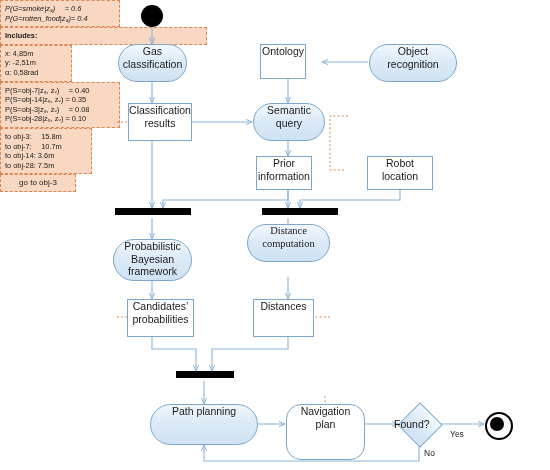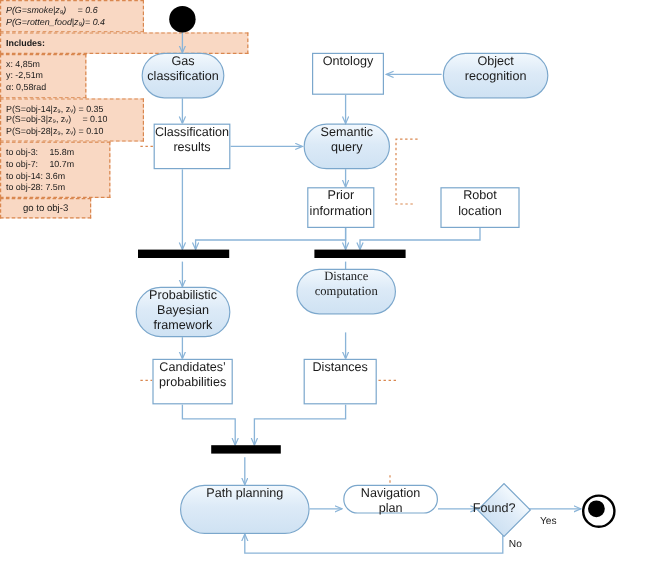--- a/index.html
+++ b/index.html
@@ -122,21 +122,21 @@
     </div>
   </div>
 
   <div class="node obj" style="left:128px;top:103px;width:64px;height:38px;">
     <div>
       <div>Classification</div>
       <div>results</div>
     </div>
   </div>
 
-  <div class="node obj" style="left:260px;top:44px;width:60px;height:35px;">
+  <div class="node obj" style="left:260px;top:44px;width:46px;height:35px;">
     <span>Ontology</span>
   </div>
 
   <div class="node act" style="left:369px;top:44px;width:88px;height:38px;">
     <div>
       <div>Object</div>
       <div>recognition</div>
     </div>
   </div>
 
@@ -184,21 +184,21 @@
   </div>
 
   <div class="node obj" style="left:253px;top:299px;width:61px;height:38px;">
     <span>Distances</span>
   </div>
 
   <div class="node act" style="left:150px;top:404px;width:108px;height:41px;">
     <span>Path planning</span>
   </div>
 
-  <div class="node obj" style="left:286px;top:404px;width:79px;height:24px;border-radius:15px;">
+  <div class="node obj" style="left:286px;top:404px;width:79px;height:56px;border-radius:15px;">
     <div>
       <div>Navigation</div>
       <div>plan</div>
     </div>
   </div>
 
   <div class="dia" style="left:404px;top:409px;width:30px;height:30px;"></div>
   <div class="dialbl" style="left:394px;top:418px;width:52px;">Found?</div>
 
   <div class="bar" style="left:115px;top:208px;width:76px;height:7px;"></div>
@@ -214,22 +214,23 @@
     <b>Includes:</b>
   </div>
 
   <div class="note" style="left:430px;top:154px;width:62px;">
     <div>x: 4,85m</div>
     <div>y: -2,51m</div>
     <div>α: 0,58rad</div>
   </div>
 
   <div class="note" style="left:6px;top:298px;width:110px;">
+    <div>P(S=obj-7|z₉, zᵥ)  = 0.40</div>
     <div>P(S=obj-14|z₉, zᵥ) = 0.35</div>
-    <div>P(S=obj-3|z₉, zᵥ)  = 0.10</div>
+    <div>P(S=obj-3|z₉, zᵥ)  = 0.08</div>
     <div>P(S=obj-28|z₉, zᵥ) = 0.10</div>
   </div>
 
   <div class="note" style="left:330px;top:298px;width:82px;">
     <div>to obj-3:  15.8m</div>
     <div>to obj-7:  10.7m</div>
     <div>to obj-14: 3.6m</div>
     <div>to obj-28: 7.5m</div>
   </div>
 

